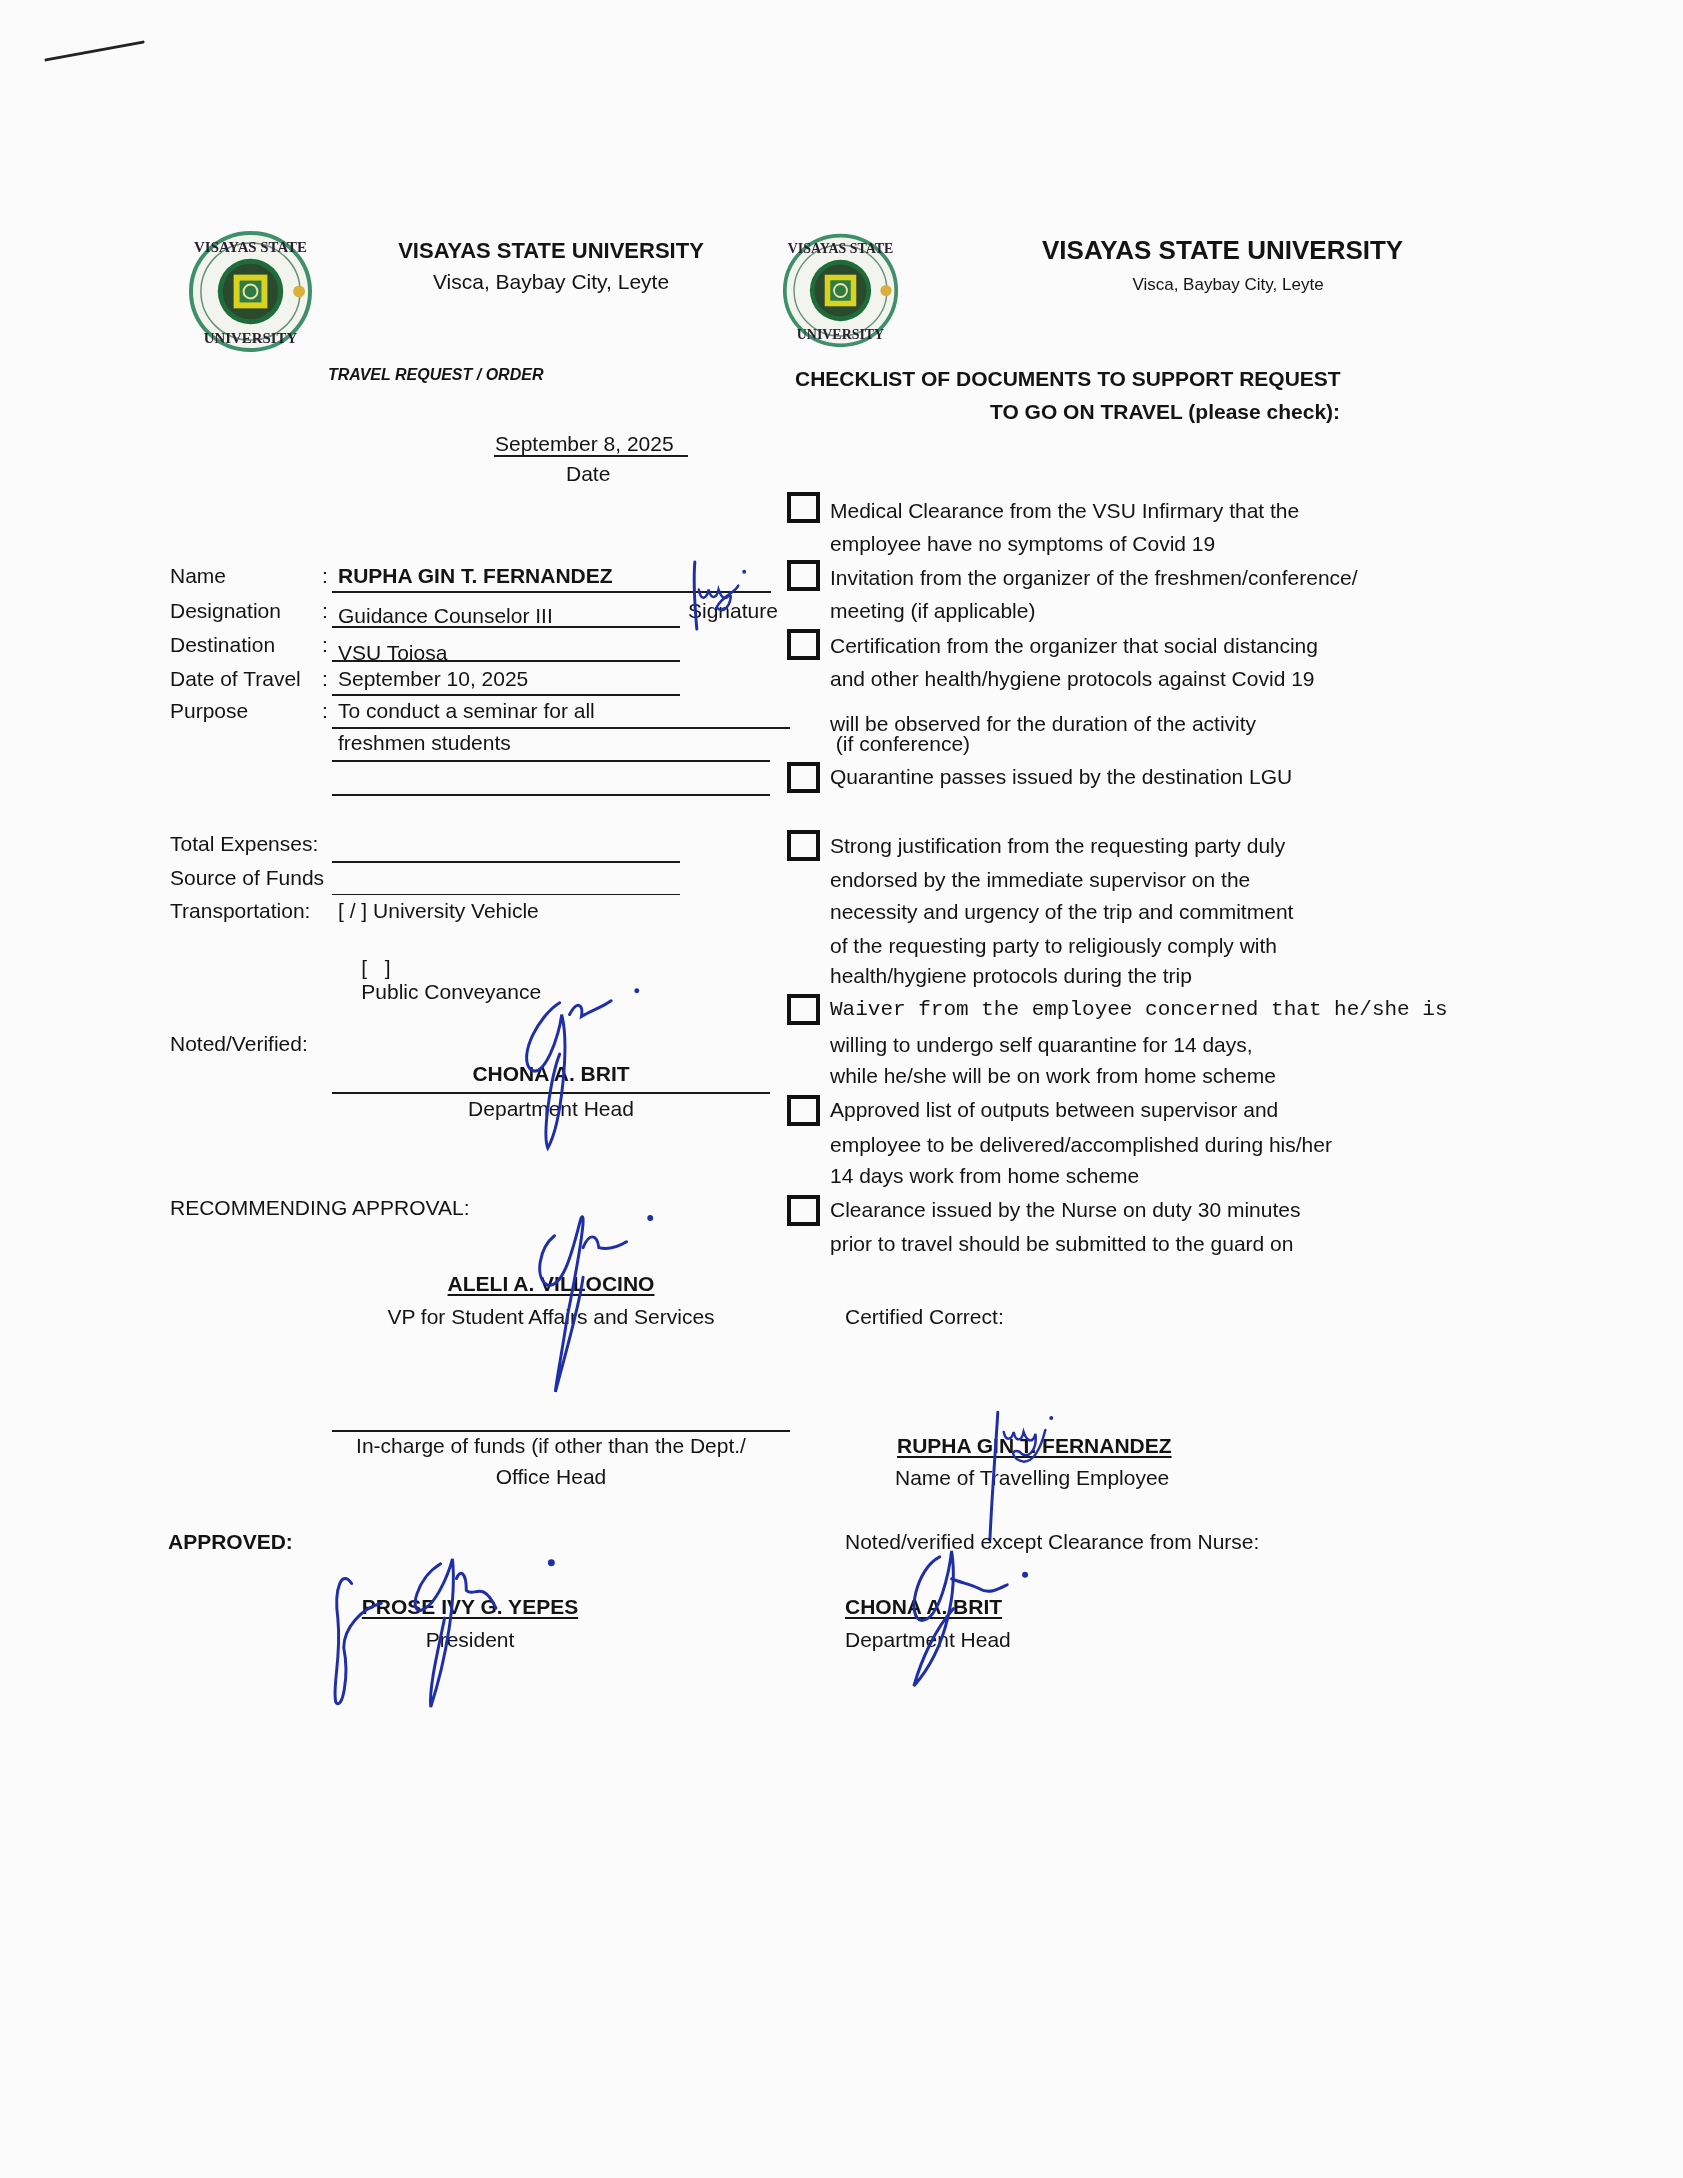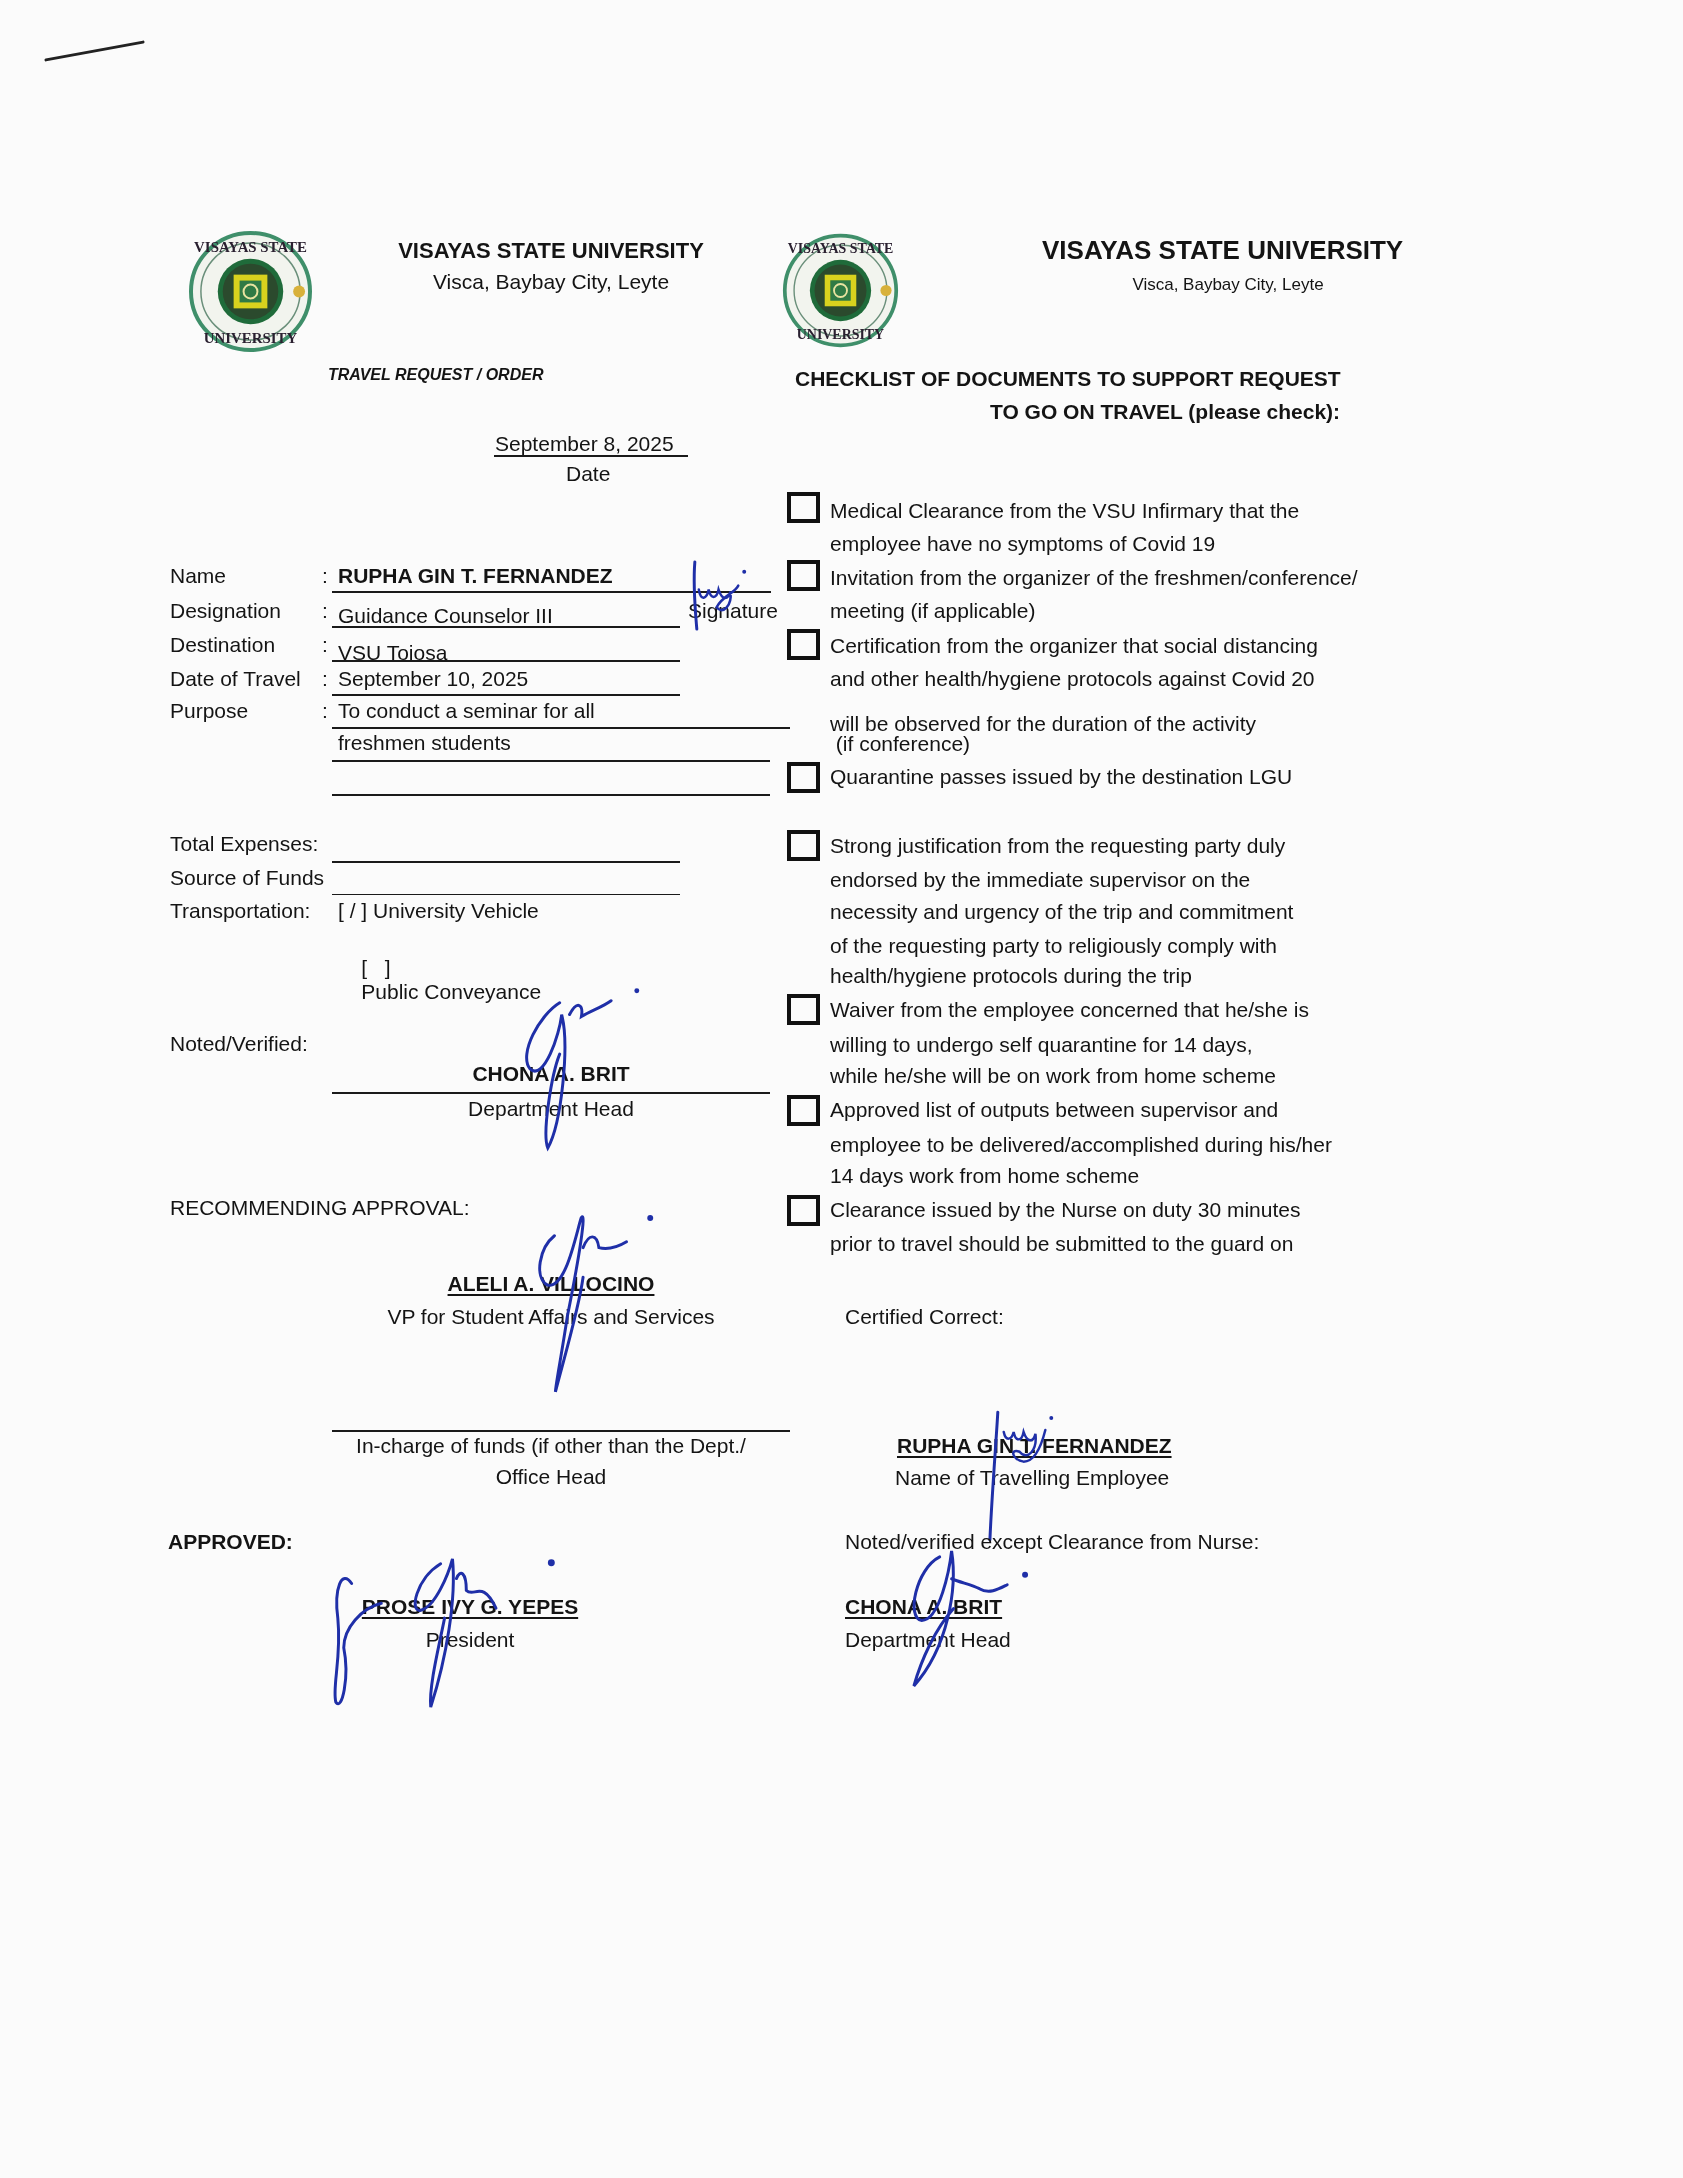--- a/index.html
+++ b/index.html
@@ -170,36 +170,36 @@
   <div class="chk" style="left:787px;top:492px;"></div>
   <div class="abs t20" style="left:830px;top:499px;">Medical Clearance from the VSU Infirmary that the</div>
   <div class="abs t20" style="left:830px;top:532px;">employee have no symptoms of Covid 19</div>
 
   <div class="chk" style="left:787px;top:560px;"></div>
   <div class="abs t20" style="left:830px;top:566px;">Invitation from the organizer of the freshmen/conference/</div>
   <div class="abs t20" style="left:830px;top:599px;">meeting (if applicable)</div>
 
   <div class="chk" style="left:787px;top:629px;"></div>
   <div class="abs t20" style="left:830px;top:634px;">Certification from the organizer that social distancing</div>
-  <div class="abs t20" style="left:830px;top:667px;">and other health/hygiene protocols against Covid 20</div>
+  <div class="abs t20" style="left:830px;top:667px;">and other health/hygiene protocols against Covid 19</div>
   <div class="abs t20" style="left:830px;top:700px;margin-top:12px;">will be observed for the duration of the activity</div>
   <div class="abs t20" style="left:830px;top:732px;white-space:pre;"> (if conference)</div>
 
   <div class="chk" style="left:787px;top:762px;"></div>
   <div class="abs t20" style="left:830px;top:765px;">Quarantine passes issued by the destination LGU</div>
 
   <div class="chk" style="left:787px;top:830px;"></div>
   <div class="abs t20" style="left:830px;top:834px;">Strong justification from the requesting party duly</div>
   <div class="abs t20" style="left:830px;top:868px;">endorsed by the immediate supervisor on the</div>
   <div class="abs t20" style="left:830px;top:900px;">necessity and urgency of the trip and commitment</div>
   <div class="abs t20" style="left:830px;top:934px;">of the requesting party to religiously comply with</div>
   <div class="abs t20" style="left:830px;top:964px;">health/hygiene protocols during the trip</div>
 
   <div class="chk" style="left:787px;top:994px;"></div>
-  <div class="abs t20" style="left:830px;top:998px;">Waiver from the employee concerned that he/she is</div>
+  <div class="abs t20" style="left:830px;top:998px;font-family:Liberation Mono, monospace;">Waiver from the employee concerned that he/she is</div>
   <div class="abs t20" style="left:830px;top:1033px;">willing to undergo self quarantine for 14 days,</div>
   <div class="abs t20" style="left:830px;top:1064px;">while he/she will be on work from home scheme</div>
 
   <div class="chk" style="left:787px;top:1095px;"></div>
   <div class="abs t20" style="left:830px;top:1098px;">Approved list of outputs between supervisor and</div>
   <div class="abs t20" style="left:830px;top:1133px;">employee to be delivered/accomplished during his/her</div>
   <div class="abs t20" style="left:830px;top:1164px;">14 days work from home scheme</div>
 
   <div class="chk" style="left:787px;top:1195px;"></div>
   <div class="abs t20" style="left:830px;top:1198px;">Clearance issued by the Nurse on duty 30 minutes</div>

